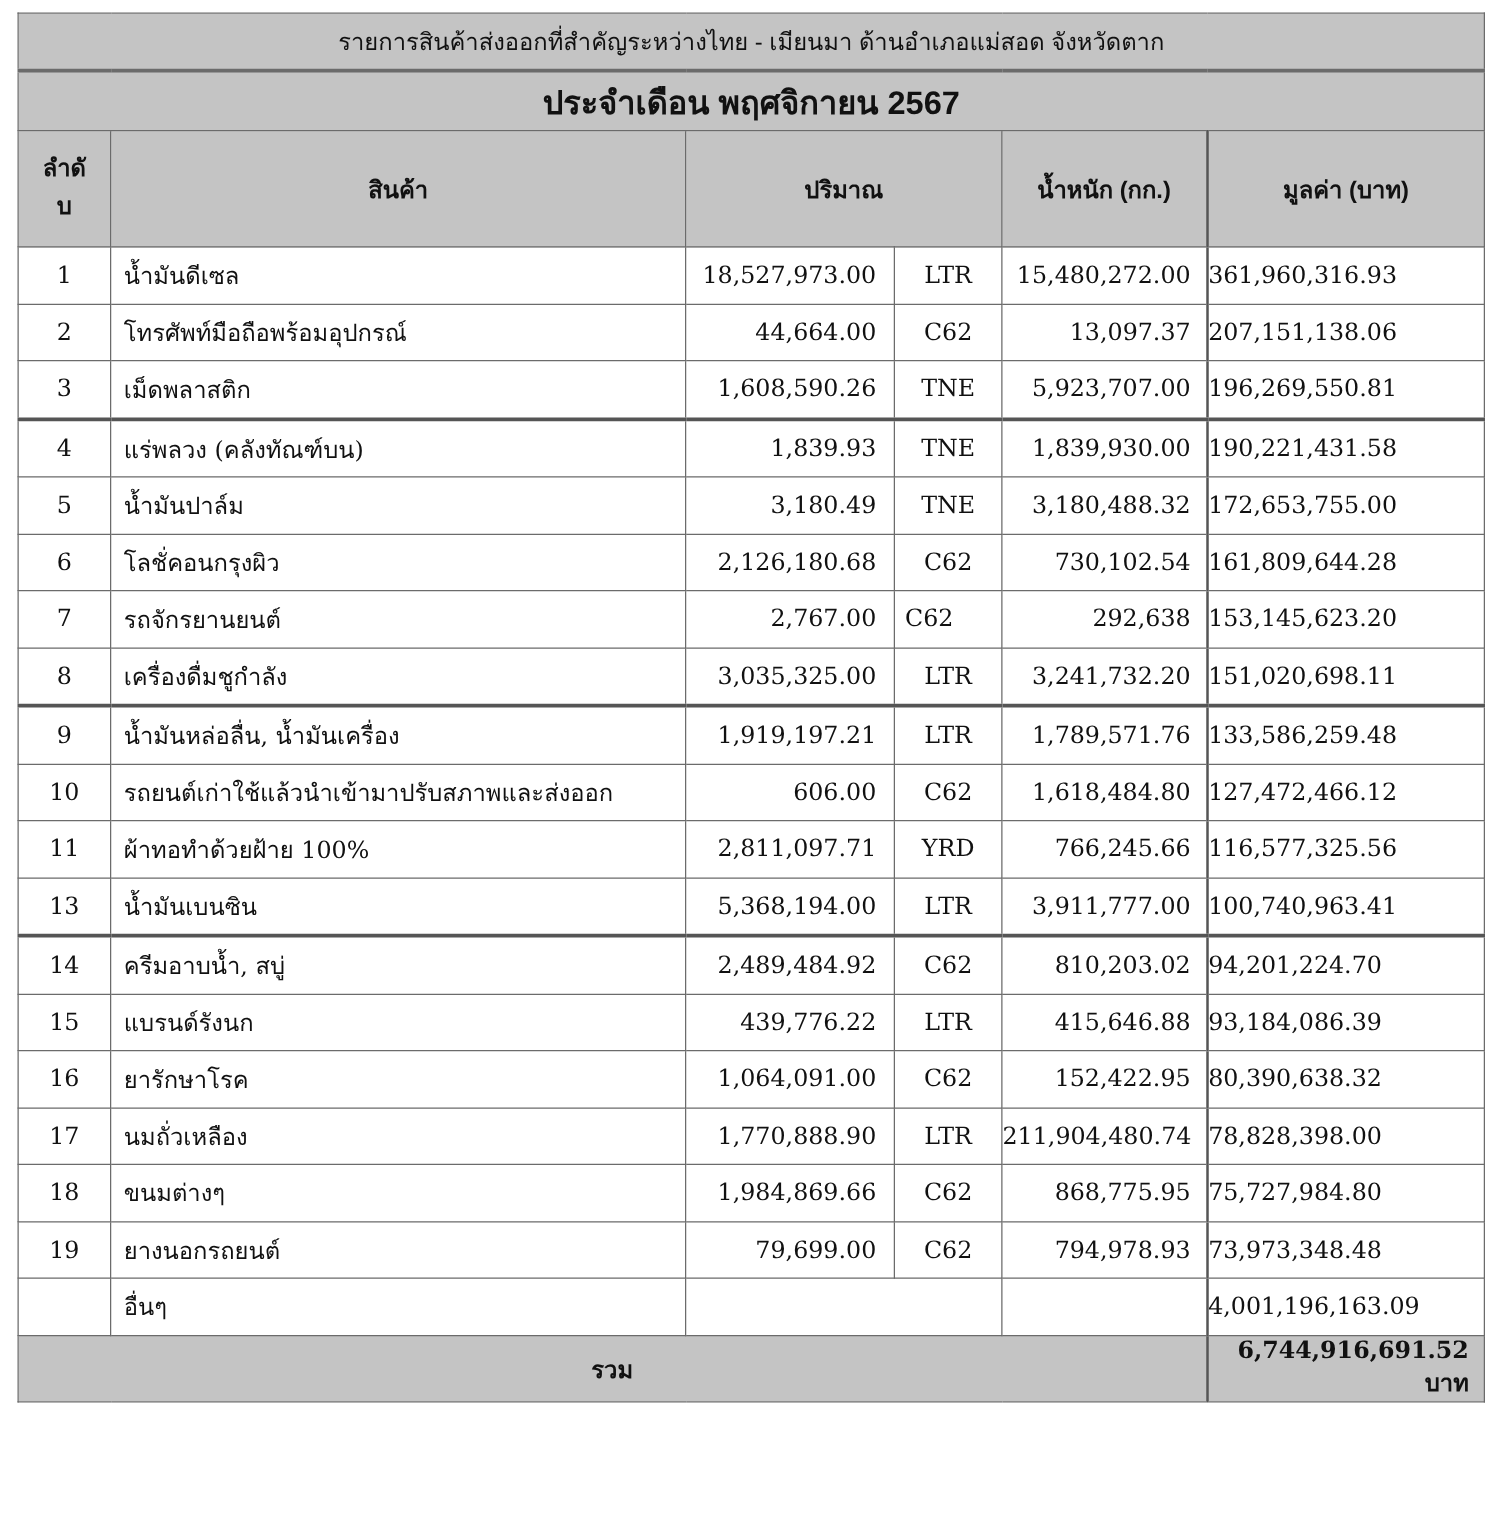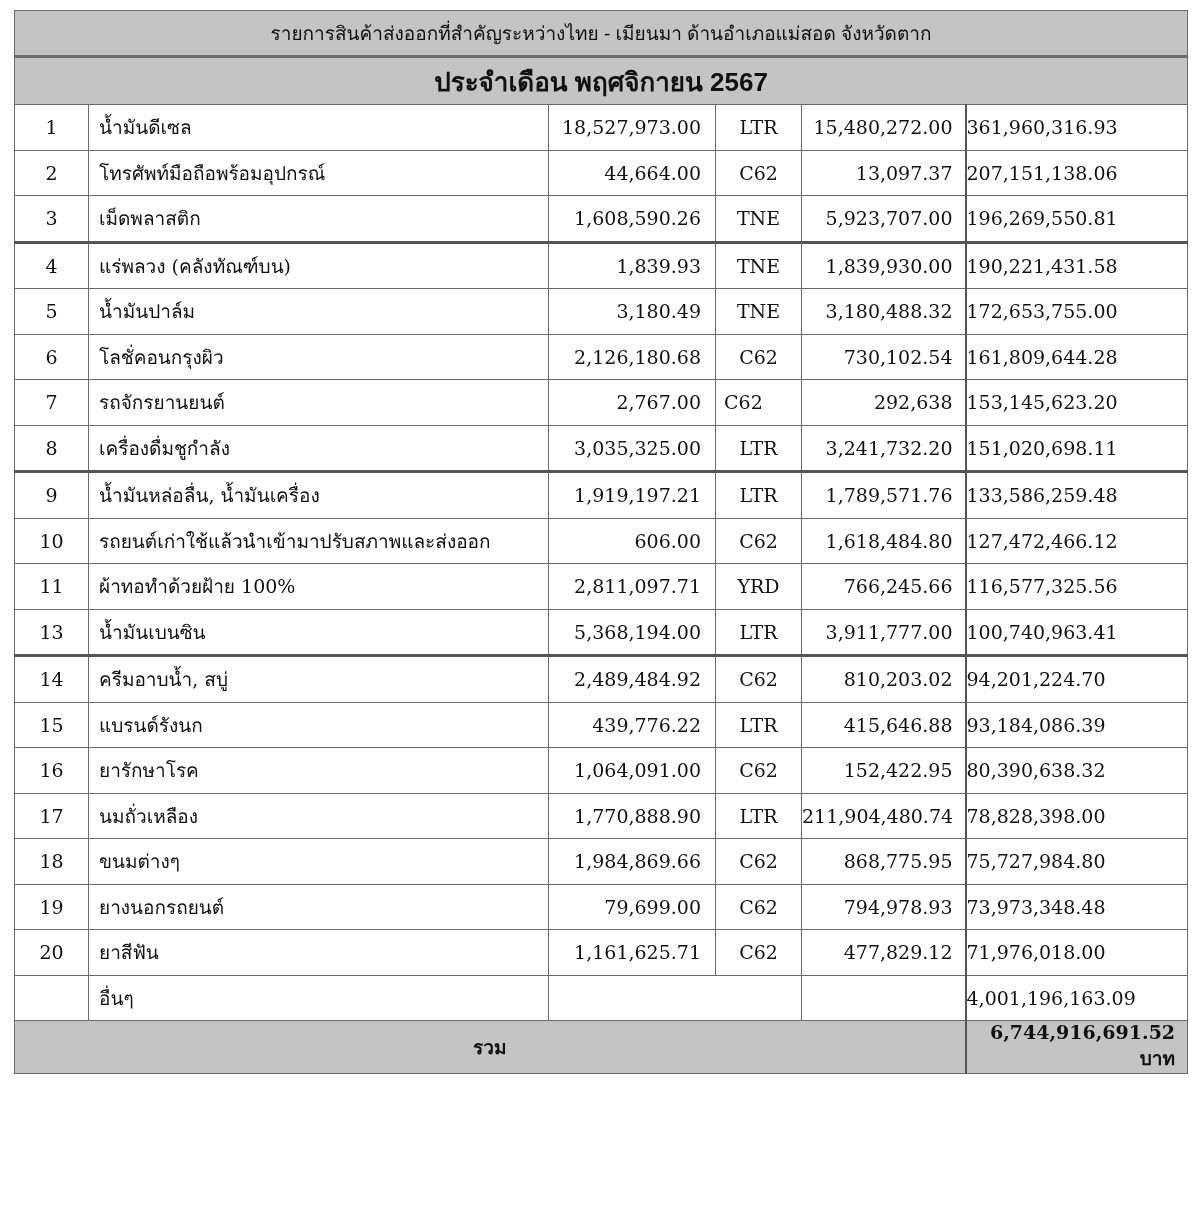--- a/index.html
+++ b/index.html
@@ -38,20 +38,30 @@
       <col style="width:164px">
       <col style="width:222px">
     </colgroup>
     <tbody>
         <tr>
       <td colspan="6" class="hdr-title">รายการสินค้าส่งออกที่สำคัญระหว่างไทย - เมียนมา ด้านอำเภอแม่สอด จังหวัดตาก</td>
     </tr>
     <tr>
       <td colspan="6" class="hdr-month">ประจำเดือน พฤศจิกายน 2567</td>
     </tr>
+    <tr>
+      <td class="col-head no">
+        <span>ลำดั</span><br>
+        <span>บ</span>
+      </td>
+      <td class="col-head">สินค้า</td>
+      <td class="col-head" colspan="2">ปริมาณ</td>
+      <td class="col-head">น้ำหนัก (กก.)</td>
+      <td class="col-head sep-left">มูลค่า (บาท)</td>
+    </tr>
 
     </tbody>
       <tbody id="rows-body">
         <tr class="item">
     <td class="no">1</td>
     <td class="name">น้ำมันดีเซล</td>
     <td class="num">18,527,973.00</td>
     <td class="unit">LTR</td>
     <td class="wt">15,480,272.00</td>
     <td class="val sep-left">361,960,316.93</td>
@@ -185,28 +195,20 @@
     <td class="val sep-left">75,727,984.80</td>
   </tr>
         <tr class="item">
     <td class="no">19</td>
     <td class="name">ยางนอกรถยนต์</td>
     <td class="num">79,699.00</td>
     <td class="unit">C62</td>
     <td class="wt">794,978.93</td>
     <td class="val sep-left">73,973,348.48</td>
   </tr>
-        <tr class="item">
-    <td class="no">20</td>
-    <td class="name">ยาสีฟัน</td>
-    <td class="num">1,161,625.71</td>
-    <td class="unit">C62</td>
-    <td class="wt">477,829.12</td>
-    <td class="val sep-left">71,976,018.00</td>
-  </tr>
       </tbody>
 
     <tbody>
         <tr class="item">
       <td class="no"></td>
       <td class="name">อื่นๆ</td>
       <td colspan="2"></td>
       <td></td>
       <td class="val sep-left">4,001,196,163.09</td>
     </tr>

